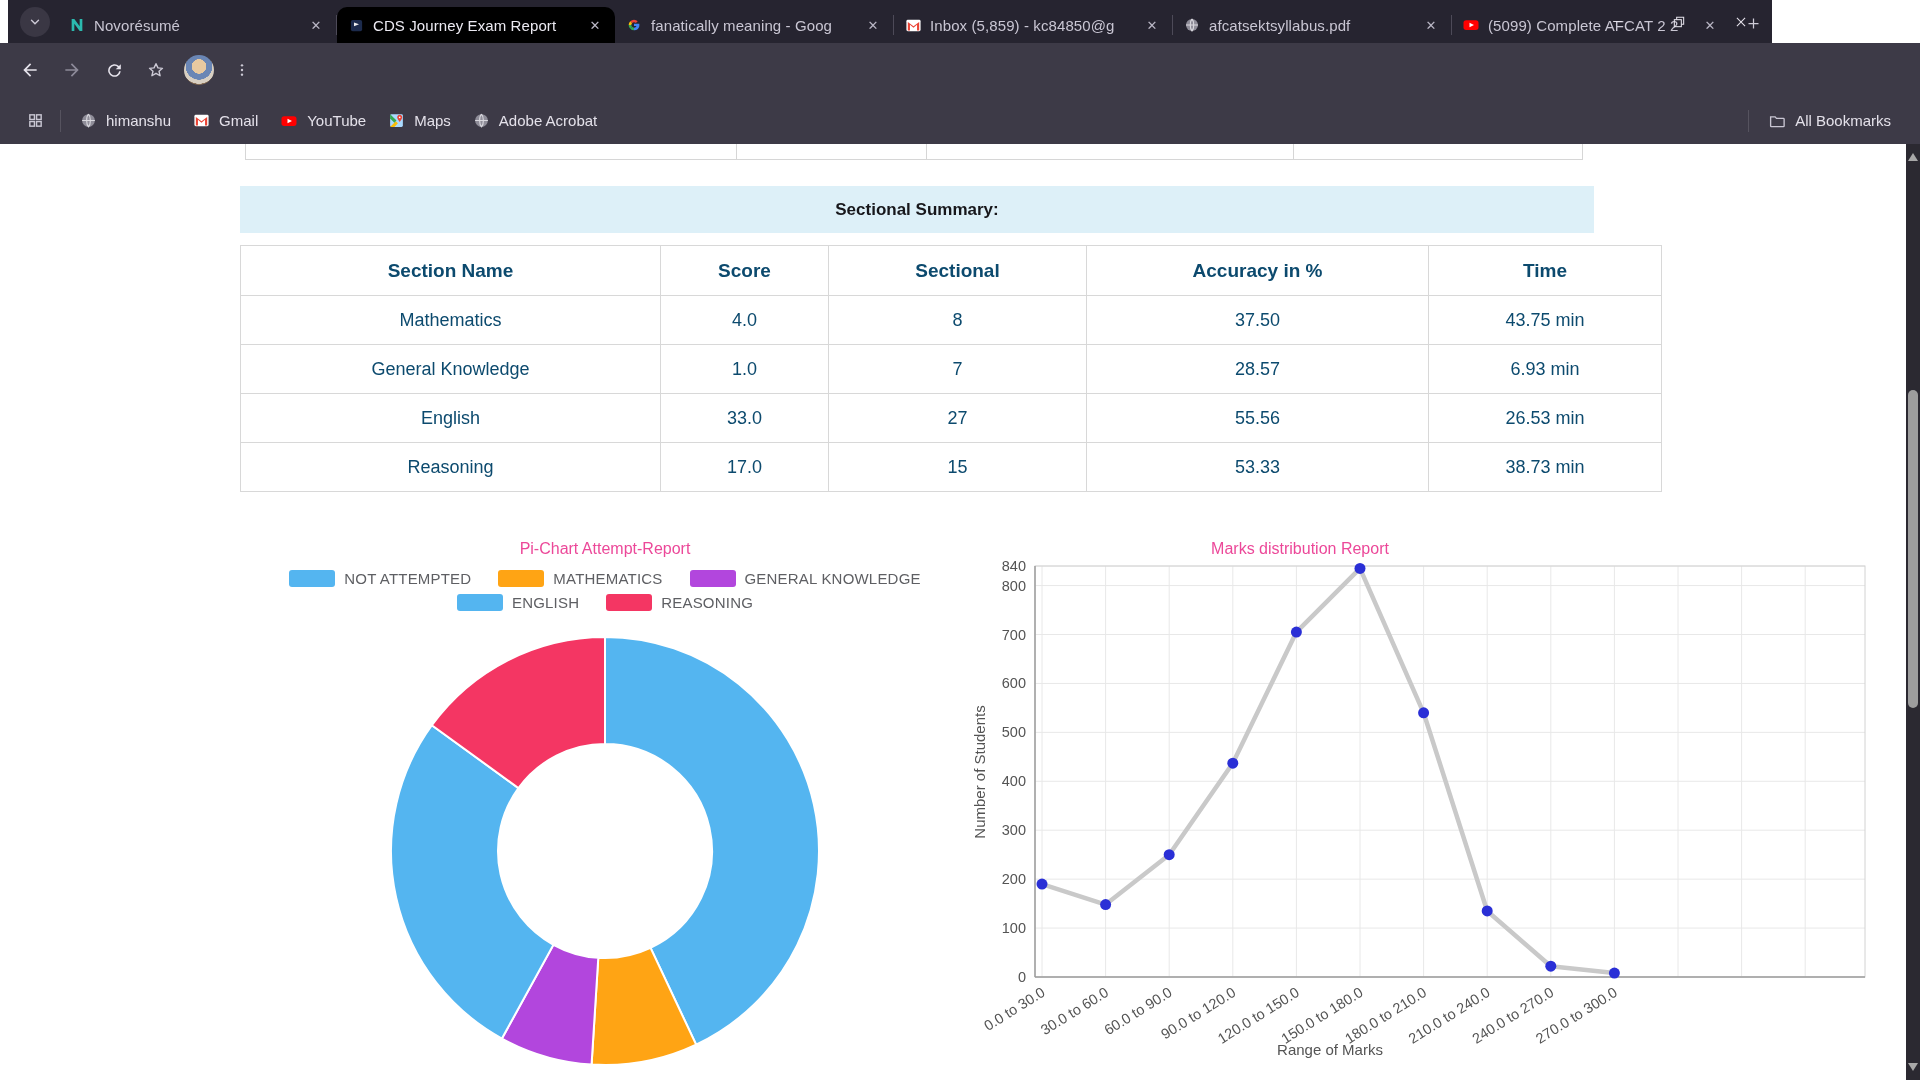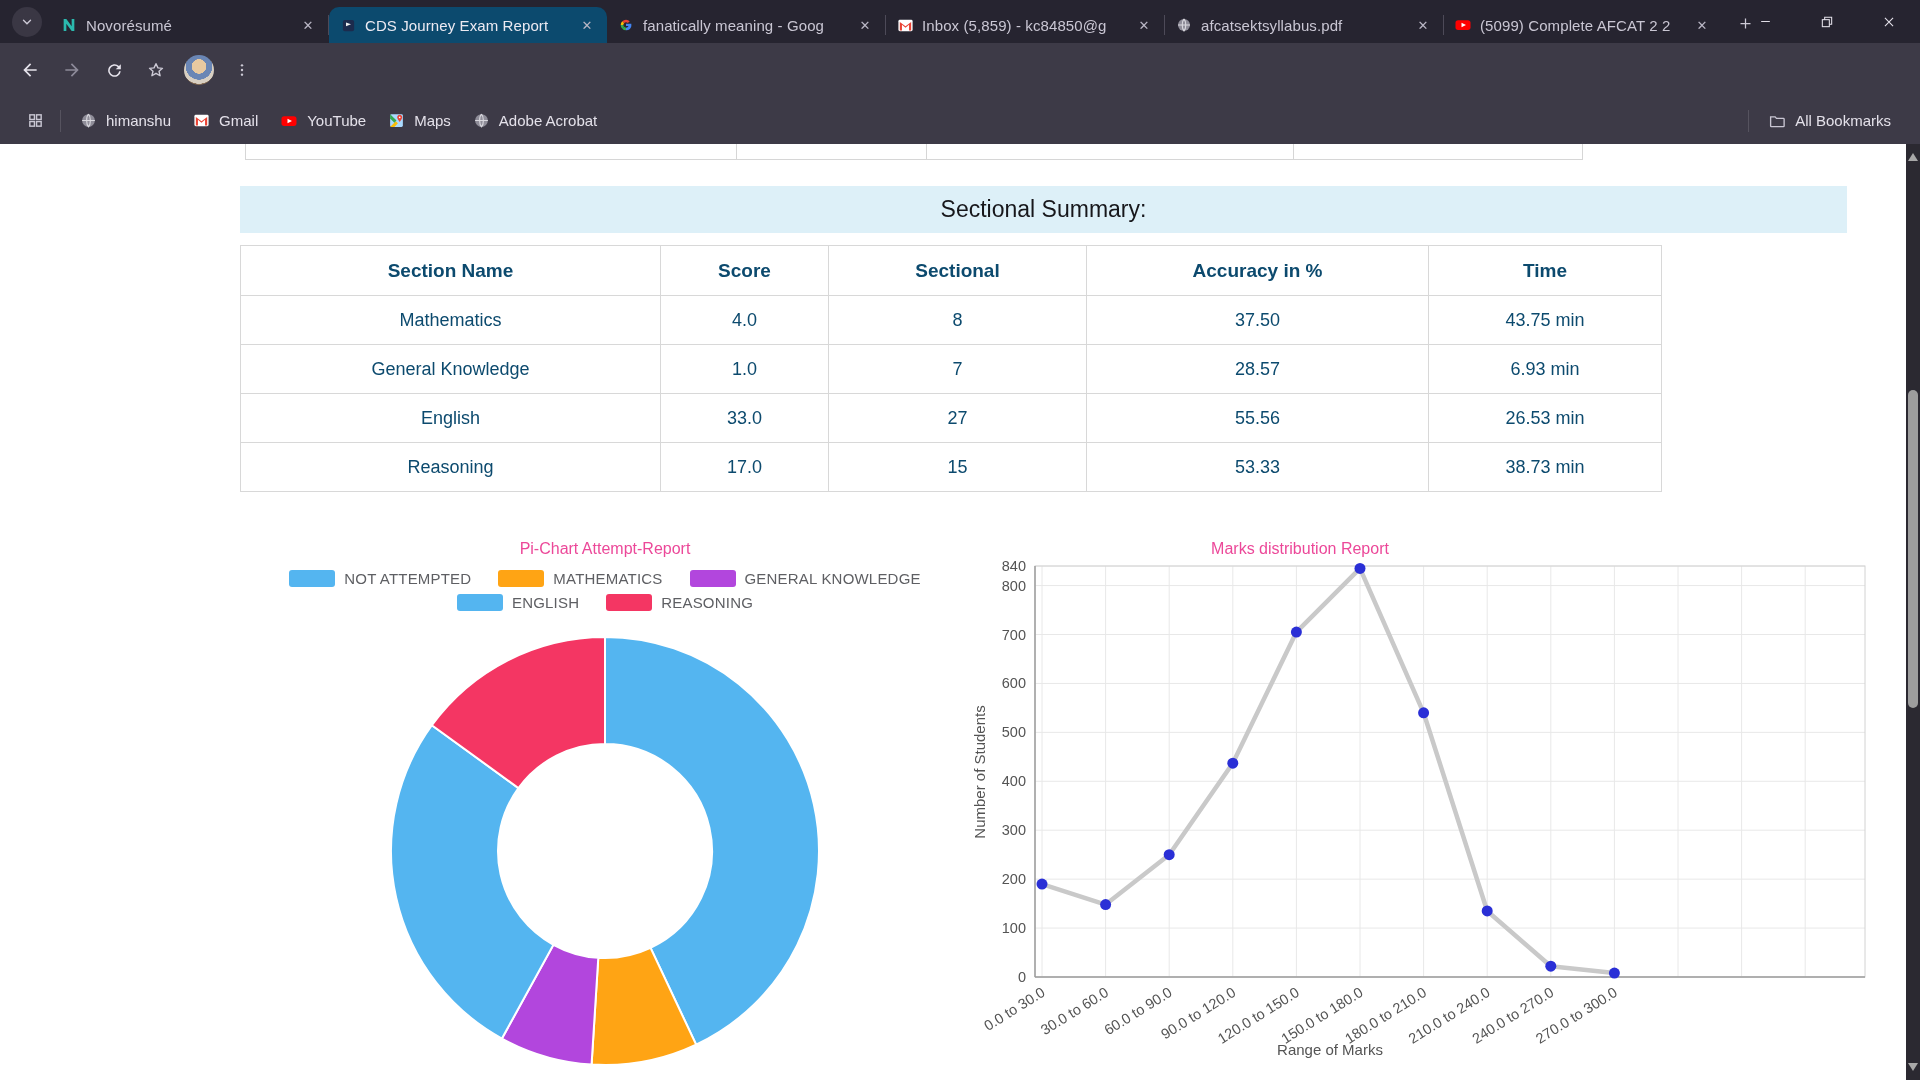--- a/index.html
+++ b/index.html
@@ -1,26 +1,26 @@
 <!DOCTYPE html>
 <html><head>
 <meta charset="utf-8">
 <style>
   html,body{margin:0;padding:0}
   body{width:1920px;height:1080px;overflow:hidden;position:relative;background:#fff;
        font-family:"Liberation Sans",sans-serif;-webkit-font-smoothing:antialiased}
 
   
-  .tabstrip{position:absolute;top:0;left:0;width:1920px;height:43px;background:#262430;
+  .tabstrip{position:absolute;top:0;left:8px;width:1764px;height:43px;background:#262430;
             display:flex;align-items:flex-end}
   .tab-search{width:30px;height:30px;border-radius:50%;background:#3a3744;margin:0 8px 6px 12px;
               display:flex;align-items:center;justify-content:center;flex:0 0 auto}
   .tab{width:258px;height:36px;display:flex;align-items:center;gap:8px;padding:0 10px;
        color:#c9c6d3;font-size:15px;flex:0 0 auto;position:relative}
-  .tab.active{background:#0c4a6e;border-radius:10px 10px 0 0;color:#eceaf2}
+  .tab.active{background:#000000;border-radius:10px 10px 0 0;color:#eceaf2}
   .tab .t-title{flex:1;white-space:nowrap;overflow:hidden;letter-spacing:.1px}
   .tab .t-close{width:20px;height:20px;border-radius:50%;display:flex;align-items:center;
                 justify-content:center;font-size:13px;color:#b9b6c4;flex:0 0 auto}
   .tab-sep{width:1px;height:20px;background:#4d4a58;margin-bottom:8px;flex:0 0 auto}
   .favicon{width:18px;height:18px;flex:0 0 auto;display:flex;align-items:center;justify-content:center}
   .newtab{width:30px;height:30px;margin:0 0 5px 8px;border-radius:50%;display:flex;
           align-items:center;justify-content:center}
   .win-controls{position:absolute;right:0;top:0;height:43px;display:flex}
   .win-btn{width:62px;height:43px;display:flex;align-items:center;justify-content:center}
 
@@ -43,22 +43,22 @@
   .page{position:absolute;left:0;top:144px;width:1906px;height:936px;background:#fff;overflow:hidden}
   .scrollbar{position:absolute;right:0;top:144px;width:14px;height:936px;background:#2b2931}
   .sb-thumb{position:absolute;left:2px;top:246px;width:10px;height:318px;background:#9d9d9d;border-radius:5px}
   .sb-arrow{position:absolute;left:0;width:14px;height:14px;display:flex;align-items:center;justify-content:center}
   .sb-arrow svg{display:block}
 
   .remnant{position:absolute;left:245px;top:0;width:1336px;height:15px;
            border-left:1px solid #d6d6d6;border-right:1px solid #d6d6d6;border-bottom:1px solid #d6d6d6}
   .remnant i{position:absolute;top:0;bottom:0;width:1px;background:#d6d6d6}
 
-  .banner{position:absolute;left:240px;top:42px;width:1607px;height:47px;background:#ddf0f8;
-          display:flex;align-items:center;justify-content:center;font-size:23px;font-weight:normal;color:#17171b}
+  .banner{position:absolute;left:240px;top:42px;width:1354px;height:47px;background:#ddf0f8;
+          display:flex;align-items:center;justify-content:center;font-size:17px;font-weight:bold;color:#17171b}
 
   table.summary{position:absolute;left:240px;top:101px;width:1421px;border-collapse:collapse;table-layout:fixed}
   table.summary th,table.summary td{border:1px solid #d8d8d8;text-align:center;color:#0c4a6e;padding:0}
   table.summary th{height:49px;font-size:19px;font-weight:bold}
   table.summary td{height:48px;font-size:18px;font-weight:normal}
 
   .chart-title{position:absolute;top:396px;height:20px;font-size:16px;font-weight:normal;color:#ec4899;text-align:center}
   #pie-title{left:240px;width:730px}
   #line-title{left:960px;width:680px}
 

